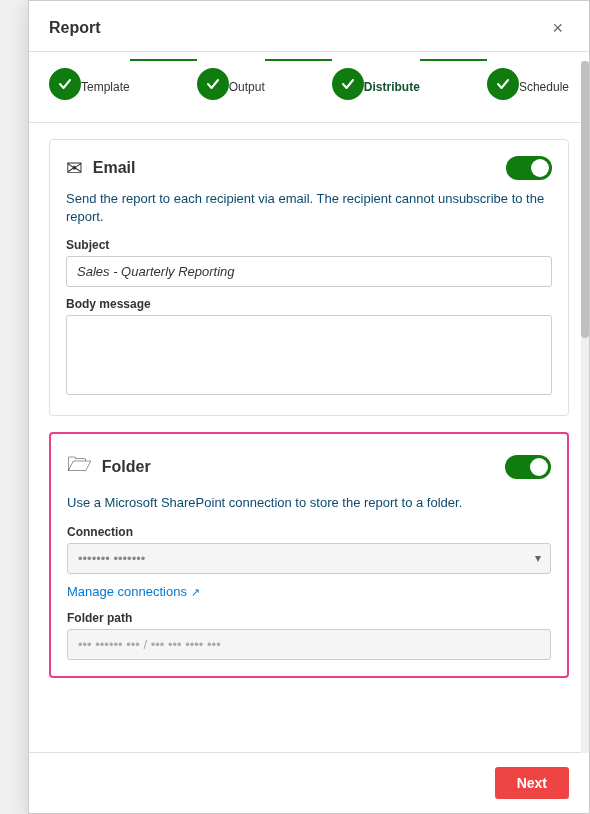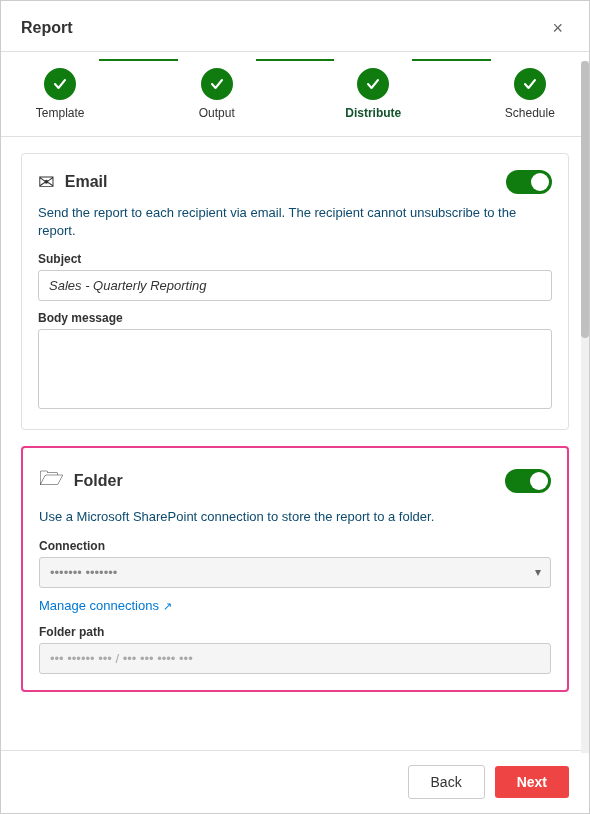--- a/index.html
+++ b/index.html
@@ -13,20 +13,21 @@
     }
     .dialog {
       width: 590px;
       min-height: 814px;
       background: #fff;
       border: 1px solid #ccc;
       box-shadow: 0 4px 20px rgba(0,0,0,0.15);
       display: flex;
       flex-direction: column;
       position: relative;
+      margin-left: 28px;
     }
     .dialog-header {
       display: flex;
       justify-content: space-between;
       align-items: center;
       padding: 16px 20px 12px 20px;
       border-bottom: 1px solid #e0e0e0;
     }
     .dialog-title {
       font-size: 16px;
@@ -43,21 +44,21 @@
       line-height: 1;
     }
     .stepper {
       display: flex;
       align-items: center;
       padding: 16px 20px;
       border-bottom: 1px solid #e0e0e0;
     }
     .step {
       display: flex;
-      flex-direction: column;
+      flex-direction: row;
       align-items: center;
       flex: 1;
       position: relative;
     }
     .step-circle {
       width: 32px;
       height: 32px;
       border-radius: 50%;
       border: 2px solid #107c10;
       background: #107c10;
@@ -384,16 +385,15 @@
       <input class="path-input" type="text" value="••• •••••• ••• / ••• ••• •••• •••" style="color: rgb(170, 170, 170);">
     </div>
 
   </div>
 
   <div class="scroll-indicator">
     <div class="scroll-thumb"></div>
   </div>
 
   <div class="dialog-footer">
-    <button class="btn-back">Back</button>
     <button class="btn-next">Next</button>
   </div>
 </div>
 
 </body></html>

